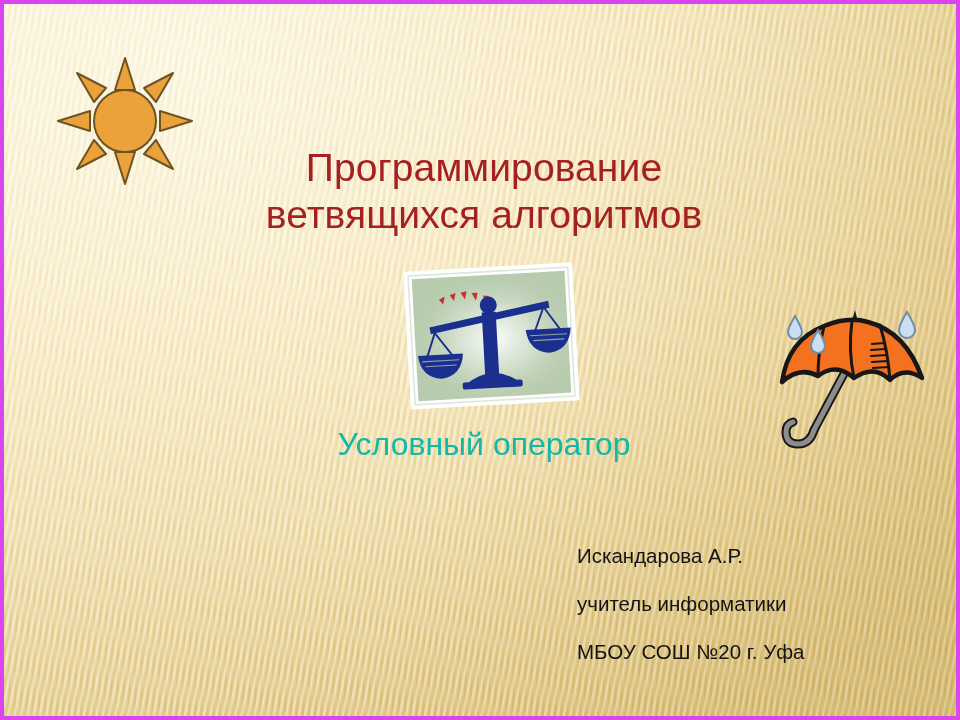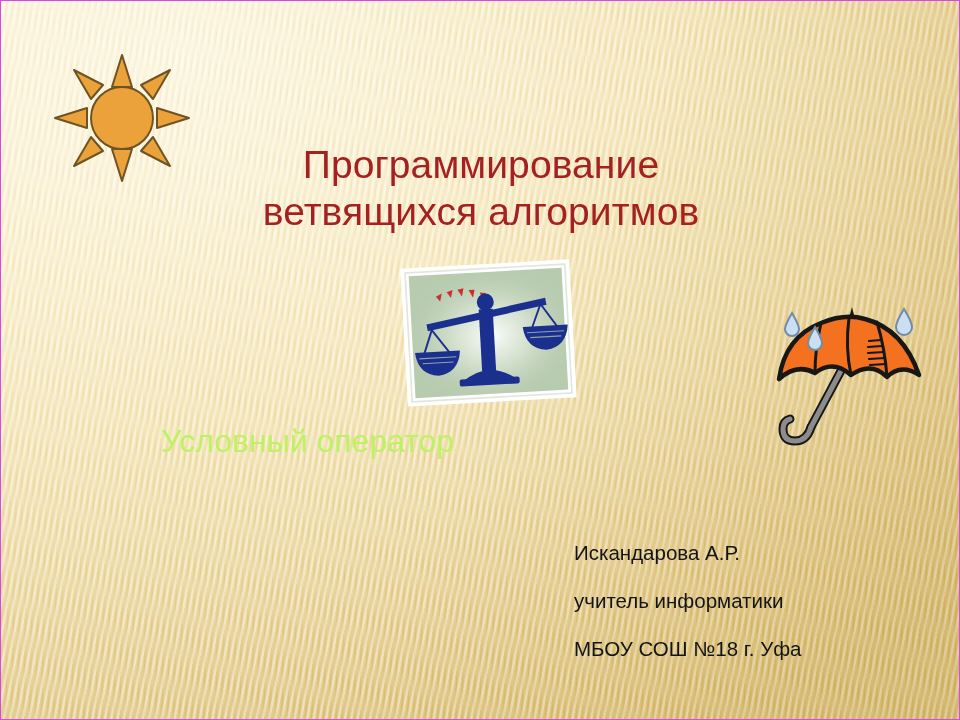--- a/index.html
+++ b/index.html
@@ -8,21 +8,21 @@
     padding: 0;
     background: #2b2b2b;
   }
   #slide {
     position: relative;
     width: 960px;
     height: 720px;
     overflow: hidden;
     font-family: "Liberation Sans", sans-serif;
     box-sizing: border-box;
-    border: 1px solid #d946ef;
+    border: 4px solid #d946ef;
   }
 
   
   .bg-base {
     position: absolute;
     inset: 0;
     background:
       radial-gradient(ellipse 115% 105% at 18% 8%,
         #fdf6dc 0%,
         #fbf0cf 18%,
@@ -82,22 +82,22 @@
     font-size: 39px;
     line-height: 47px;
     letter-spacing: .1px;
     white-space: pre-line;
   }
   .subtitle {
     position: absolute;
     left: 160px;
     top: 420px;
     width: 640px;
-    text-align: left;
-    color: #bef264;
+    text-align: center;
+    color: #14b8a6;
     font-size: 32px;
     line-height: 40px;
   }
   .credits {
     position: absolute;
     left: 573px;
     top: 528px;
     color: #141414;
     font-size: 20.5px;
     line-height: 48px;
@@ -248,16 +248,16 @@
     </svg>
   </div>
 
   <div class="title">Программирование
 ветвящихся алгоритмов</div>
   <div class="subtitle">Условный оператор</div>
 
   <div class="credits">
     <div>Искандарова А.Р.</div>
     <div>учитель информатики</div>
-    <div>МБОУ СОШ №18 г. Уфа</div>
+    <div>МБОУ СОШ №20 г. Уфа</div>
   </div>
 
 </div>
 
 </body></html>

